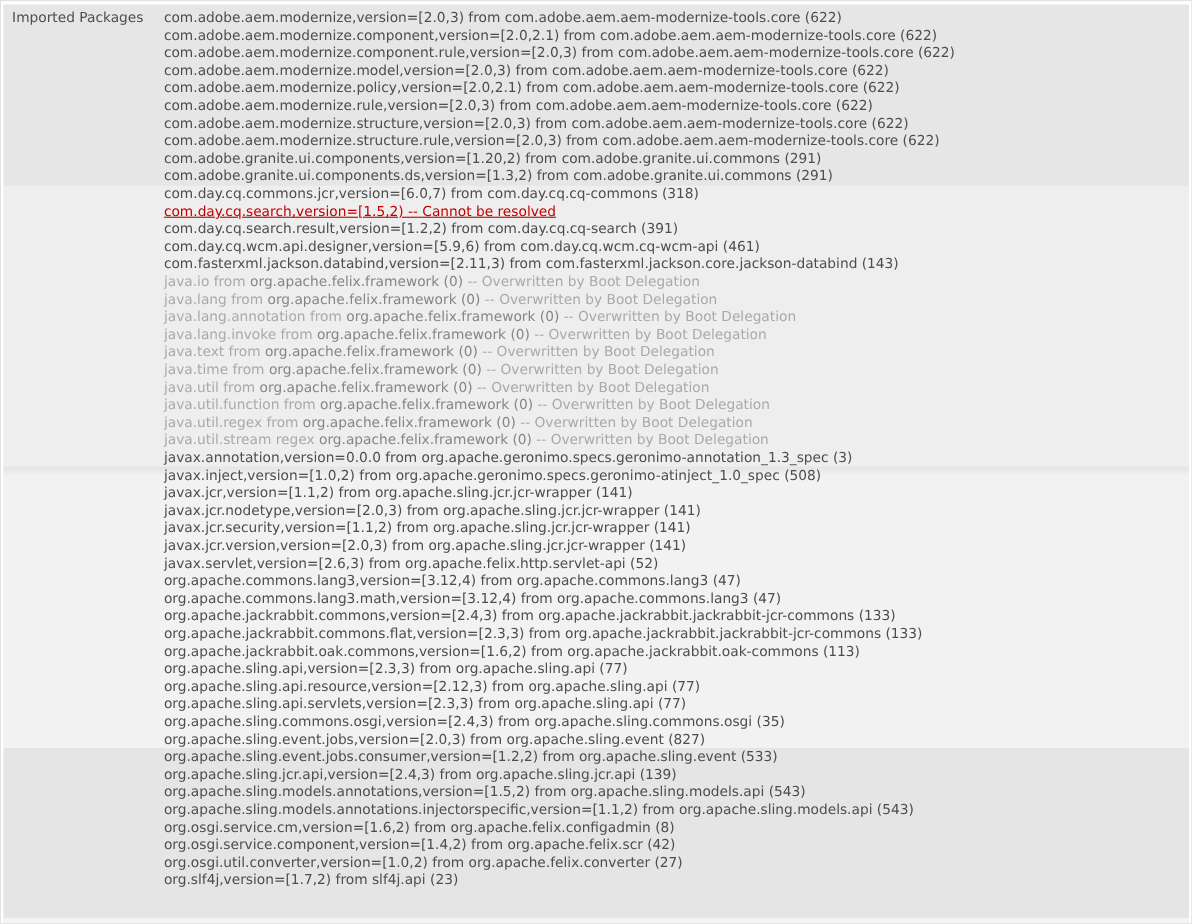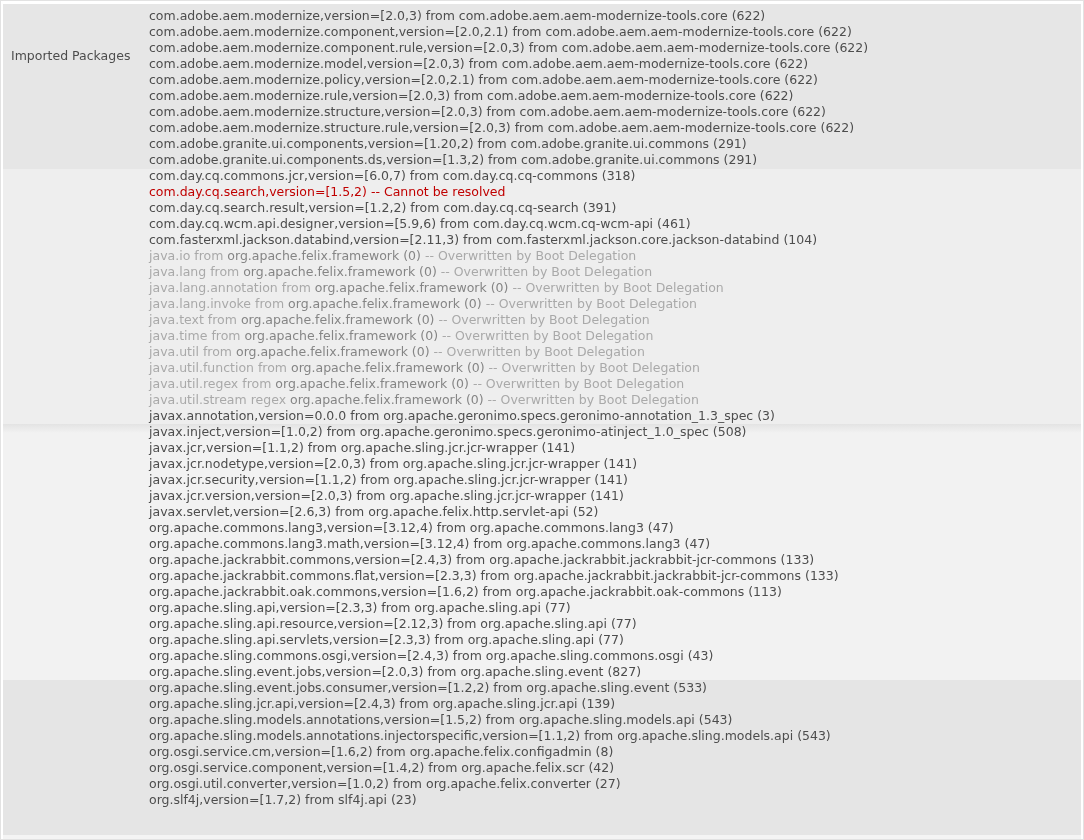--- a/index.html
+++ b/index.html
@@ -22,32 +22,31 @@
   .band-3 { top: 423px; height: 256px;
             background: linear-gradient(to bottom, #e3e3e3 0px, var(--band3, #f2f2f2) 9px); }
   .band-4 { top: 679px; height: 155px; background: var(--band4, #e5e5e5); }
   .band-5 { top: 834px; height: 4px;  background: #f4f4f4; }
   .row-label {
     position: absolute;
     left: 10px;
     top: 7px;
     white-space: nowrap;
     color: var(--normal, #4d4d4d);
-    margin-top: 40px;
   }
   .pkg-list {
     position: absolute;
     left: 148px;
     top: 7px;
     right: 0;
     white-space: nowrap;
   }
   .pkg-line { height: 16px; white-space: nowrap; }
   .pkg-line.normal { color: var(--normal, #4d4d4d); }
-  .pkg-line.error  { color: var(--error, #c00000); }
+  .pkg-line.error  { color: var(--error, #c00000); text-decoration: underline; }
   .pkg-line.boot   { color: var(--bootLight, #a9a9a9); }
   .seg-light  { color: var(--bootLight, #a9a9a9); }
   .seg-bundle { color: var(--bootBundle, #858585); }
 </style>
 </head>
 <body>
 
 <div class="screen">
   <div class="band band-1"></div>
   <div class="band band-2"></div>
@@ -65,21 +64,21 @@
       <div class="pkg-line normal">com.adobe.aem.modernize.policy,version=[2.0,2.1) from com.adobe.aem.aem-modernize-tools.core (622)</div>
       <div class="pkg-line normal">com.adobe.aem.modernize.rule,version=[2.0,3) from com.adobe.aem.aem-modernize-tools.core (622)</div>
       <div class="pkg-line normal">com.adobe.aem.modernize.structure,version=[2.0,3) from com.adobe.aem.aem-modernize-tools.core (622)</div>
       <div class="pkg-line normal">com.adobe.aem.modernize.structure.rule,version=[2.0,3) from com.adobe.aem.aem-modernize-tools.core (622)</div>
       <div class="pkg-line normal">com.adobe.granite.ui.components,version=[1.20,2) from com.adobe.granite.ui.commons (291)</div>
       <div class="pkg-line normal">com.adobe.granite.ui.components.ds,version=[1.3,2) from com.adobe.granite.ui.commons (291)</div>
       <div class="pkg-line normal">com.day.cq.commons.jcr,version=[6.0,7) from com.day.cq.cq-commons (318)</div>
       <div class="pkg-line error">com.day.cq.search,version=[1.5,2) -- Cannot be resolved</div>
       <div class="pkg-line normal">com.day.cq.search.result,version=[1.2,2) from com.day.cq.cq-search (391)</div>
       <div class="pkg-line normal">com.day.cq.wcm.api.designer,version=[5.9,6) from com.day.cq.wcm.cq-wcm-api (461)</div>
-      <div class="pkg-line normal">com.fasterxml.jackson.databind,version=[2.11,3) from com.fasterxml.jackson.core.jackson-databind (104)</div>
+      <div class="pkg-line normal">com.fasterxml.jackson.databind,version=[2.11,3) from com.fasterxml.jackson.core.jackson-databind (143)</div>
       <div class="pkg-line boot"><span class="seg-light">java.io from </span><span class="seg-bundle">org.apache.felix.framework (0)</span><span class="seg-light"> -- Overwritten by Boot Delegation</span></div>
       <div class="pkg-line boot"><span class="seg-light">java.lang from </span><span class="seg-bundle">org.apache.felix.framework (0)</span><span class="seg-light"> -- Overwritten by Boot Delegation</span></div>
       <div class="pkg-line boot"><span class="seg-light">java.lang.annotation from </span><span class="seg-bundle">org.apache.felix.framework (0)</span><span class="seg-light"> -- Overwritten by Boot Delegation</span></div>
       <div class="pkg-line boot"><span class="seg-light">java.lang.invoke from </span><span class="seg-bundle">org.apache.felix.framework (0)</span><span class="seg-light"> -- Overwritten by Boot Delegation</span></div>
       <div class="pkg-line boot"><span class="seg-light">java.text from </span><span class="seg-bundle">org.apache.felix.framework (0)</span><span class="seg-light"> -- Overwritten by Boot Delegation</span></div>
       <div class="pkg-line boot"><span class="seg-light">java.time from </span><span class="seg-bundle">org.apache.felix.framework (0)</span><span class="seg-light"> -- Overwritten by Boot Delegation</span></div>
       <div class="pkg-line boot"><span class="seg-light">java.util from </span><span class="seg-bundle">org.apache.felix.framework (0)</span><span class="seg-light"> -- Overwritten by Boot Delegation</span></div>
       <div class="pkg-line boot"><span class="seg-light">java.util.function from </span><span class="seg-bundle">org.apache.felix.framework (0)</span><span class="seg-light"> -- Overwritten by Boot Delegation</span></div>
       <div class="pkg-line boot"><span class="seg-light">java.util.regex from </span><span class="seg-bundle">org.apache.felix.framework (0)</span><span class="seg-light"> -- Overwritten by Boot Delegation</span></div>
       <div class="pkg-line boot"><span class="seg-light">java.util.stream regex </span><span class="seg-bundle">org.apache.felix.framework (0)</span><span class="seg-light"> -- Overwritten by Boot Delegation</span></div>
@@ -91,21 +90,21 @@
       <div class="pkg-line normal">javax.jcr.version,version=[2.0,3) from org.apache.sling.jcr.jcr-wrapper (141)</div>
       <div class="pkg-line normal">javax.servlet,version=[2.6,3) from org.apache.felix.http.servlet-api (52)</div>
       <div class="pkg-line normal">org.apache.commons.lang3,version=[3.12,4) from org.apache.commons.lang3 (47)</div>
       <div class="pkg-line normal">org.apache.commons.lang3.math,version=[3.12,4) from org.apache.commons.lang3 (47)</div>
       <div class="pkg-line normal">org.apache.jackrabbit.commons,version=[2.4,3) from org.apache.jackrabbit.jackrabbit-jcr-commons (133)</div>
       <div class="pkg-line normal">org.apache.jackrabbit.commons.flat,version=[2.3,3) from org.apache.jackrabbit.jackrabbit-jcr-commons (133)</div>
       <div class="pkg-line normal">org.apache.jackrabbit.oak.commons,version=[1.6,2) from org.apache.jackrabbit.oak-commons (113)</div>
       <div class="pkg-line normal">org.apache.sling.api,version=[2.3,3) from org.apache.sling.api (77)</div>
       <div class="pkg-line normal">org.apache.sling.api.resource,version=[2.12,3) from org.apache.sling.api (77)</div>
       <div class="pkg-line normal">org.apache.sling.api.servlets,version=[2.3,3) from org.apache.sling.api (77)</div>
-      <div class="pkg-line normal">org.apache.sling.commons.osgi,version=[2.4,3) from org.apache.sling.commons.osgi (43)</div>
+      <div class="pkg-line normal">org.apache.sling.commons.osgi,version=[2.4,3) from org.apache.sling.commons.osgi (35)</div>
       <div class="pkg-line normal">org.apache.sling.event.jobs,version=[2.0,3) from org.apache.sling.event (827)</div>
       <div class="pkg-line normal">org.apache.sling.event.jobs.consumer,version=[1.2,2) from org.apache.sling.event (533)</div>
       <div class="pkg-line normal">org.apache.sling.jcr.api,version=[2.4,3) from org.apache.sling.jcr.api (139)</div>
       <div class="pkg-line normal">org.apache.sling.models.annotations,version=[1.5,2) from org.apache.sling.models.api (543)</div>
       <div class="pkg-line normal">org.apache.sling.models.annotations.injectorspecific,version=[1.1,2) from org.apache.sling.models.api (543)</div>
       <div class="pkg-line normal">org.osgi.service.cm,version=[1.6,2) from org.apache.felix.configadmin (8)</div>
       <div class="pkg-line normal">org.osgi.service.component,version=[1.4,2) from org.apache.felix.scr (42)</div>
       <div class="pkg-line normal">org.osgi.util.converter,version=[1.0,2) from org.apache.felix.converter (27)</div>
       <div class="pkg-line normal">org.slf4j,version=[1.7,2) from slf4j.api (23)</div>
     </div>

